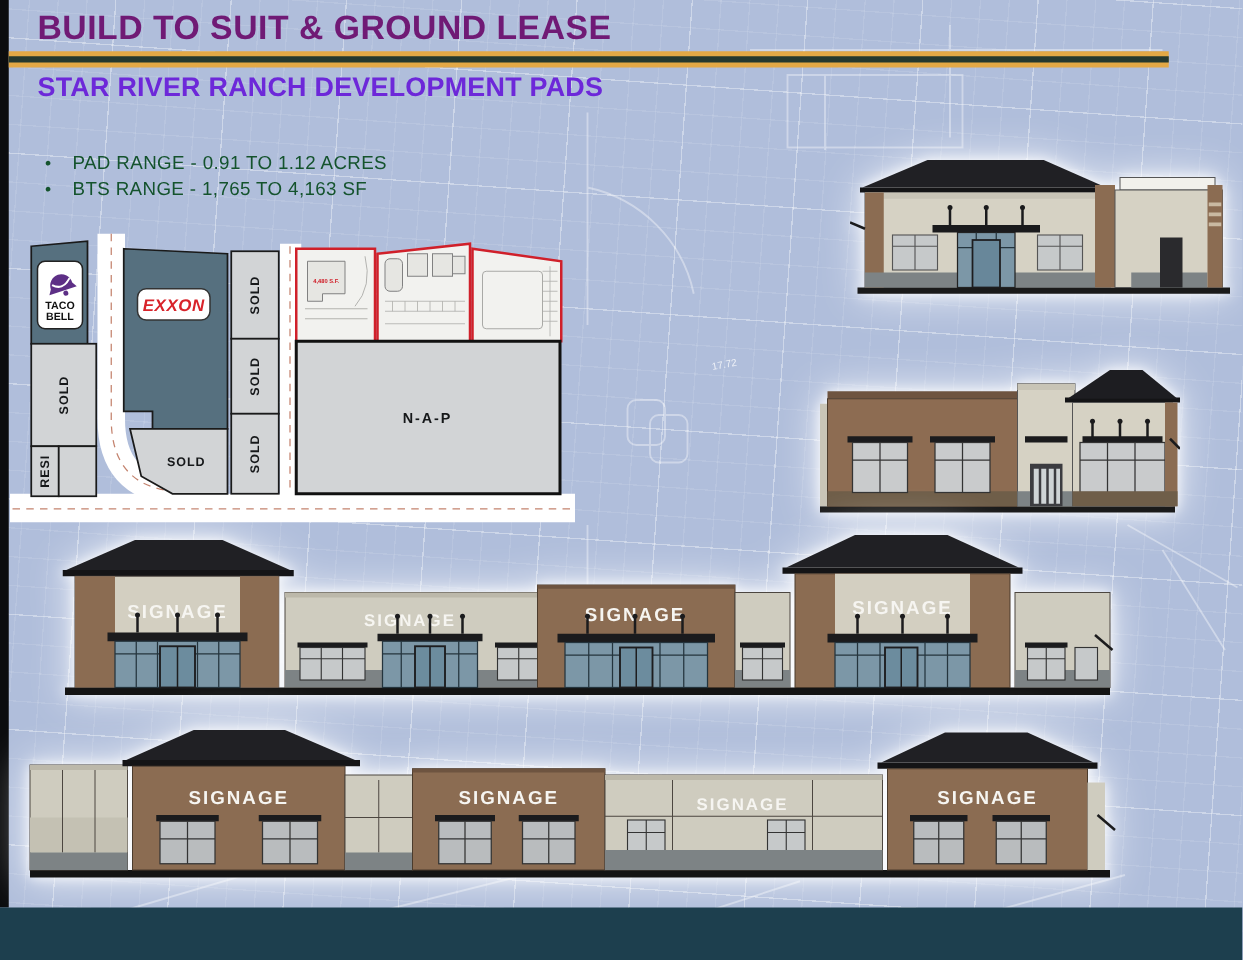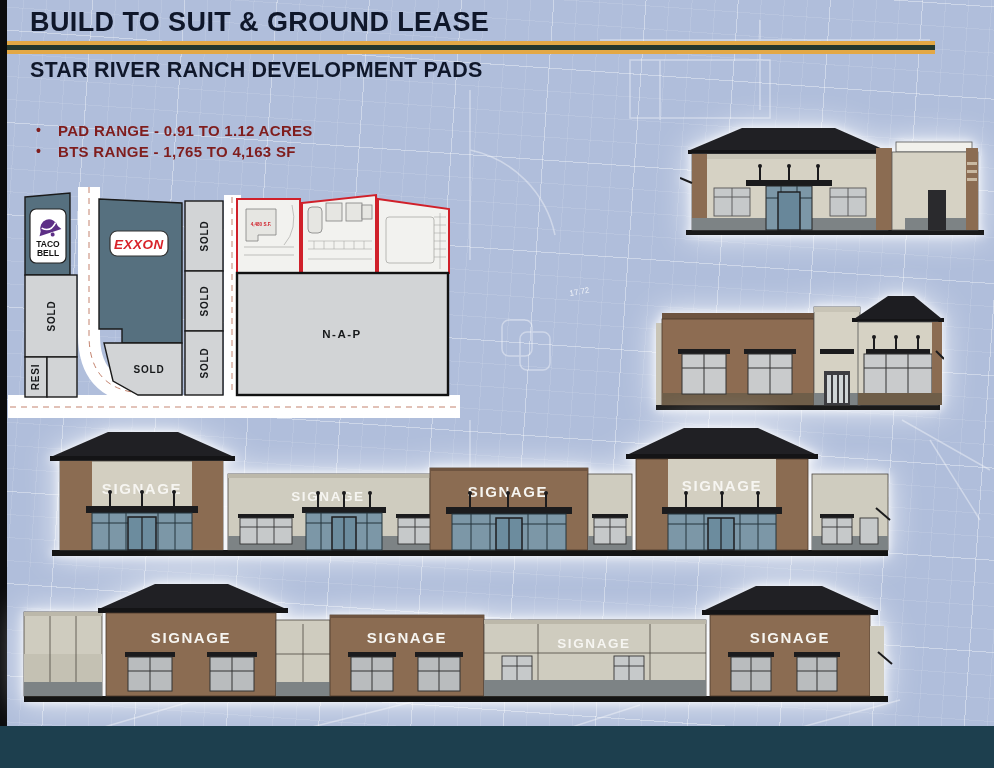--- a/index.html
+++ b/index.html
@@ -14,31 +14,31 @@
       repeating-linear-gradient(4deg,  rgba(255,255,255,.30) 0 1px, transparent 1px 92px),
       repeating-linear-gradient(94deg, rgba(255,255,255,.10) 0 1px, transparent 1px 23px),
       repeating-linear-gradient(4deg,  rgba(255,255,255,.10) 0 1px, transparent 1px 23px);
   }
   .bg-decor{position:absolute;inset:0;pointer-events:none;}
   .left-strip{position:absolute;left:0;top:0;width:7px;height:726px;background:#0b0c0e;}
   .footer-bar{position:absolute;left:0;bottom:0;width:994px;height:42px;background:#1d3f4e;}
 
   .page-title{
     position:absolute;left:30px;top:7px;font-size:27px;font-weight:800;
-    color:#0f172a;letter-spacing:.4px;white-space:nowrap;
+    color:#701a75;letter-spacing:.4px;white-space:nowrap;
   }
   .title-rule{position:absolute;left:7px;top:41px;width:928px;height:13px;background:#e3a845;}
   .title-rule-inner{position:absolute;left:0;top:4px;width:100%;height:5px;background:#25382e;}
   .subtitle{
     position:absolute;left:30px;top:58px;font-size:21.5px;font-weight:800;
-    color:#0f172a;line-height:25px;letter-spacing:.2px;
+    color:#6d28d9;line-height:25px;letter-spacing:.2px;
   }
   .bullet-list{
     position:absolute;left:34px;top:118px;margin:0;padding:0;list-style:none;
-    font-size:15px;font-weight:700;color:#7f1d1d;letter-spacing:.3px;
+    font-size:15px;font-weight:400;color:#14532d;letter-spacing:.3px;
   }
   .bullet-list li{margin:4px 0;padding-left:24px;position:relative;}
   .bullet-list li::before{content:"•";position:absolute;left:2px;top:0;font-size:14px;}
 
   .site-plan{position:absolute;left:8px;top:185px;width:452px;height:233px;}
   .elev{position:absolute;filter:drop-shadow(0 0 5px rgba(255,255,255,.95)) drop-shadow(0 0 16px rgba(255,255,255,.75));}
   .elev-a{left:680px;top:122px;width:310px;height:122px;}
   .elev-b{left:652px;top:293px;width:292px;height:128px;}
   .strip-1{left:50px;top:428px;width:842px;height:136px;}
   .strip-2{left:22px;top:582px;width:872px;height:130px;}

